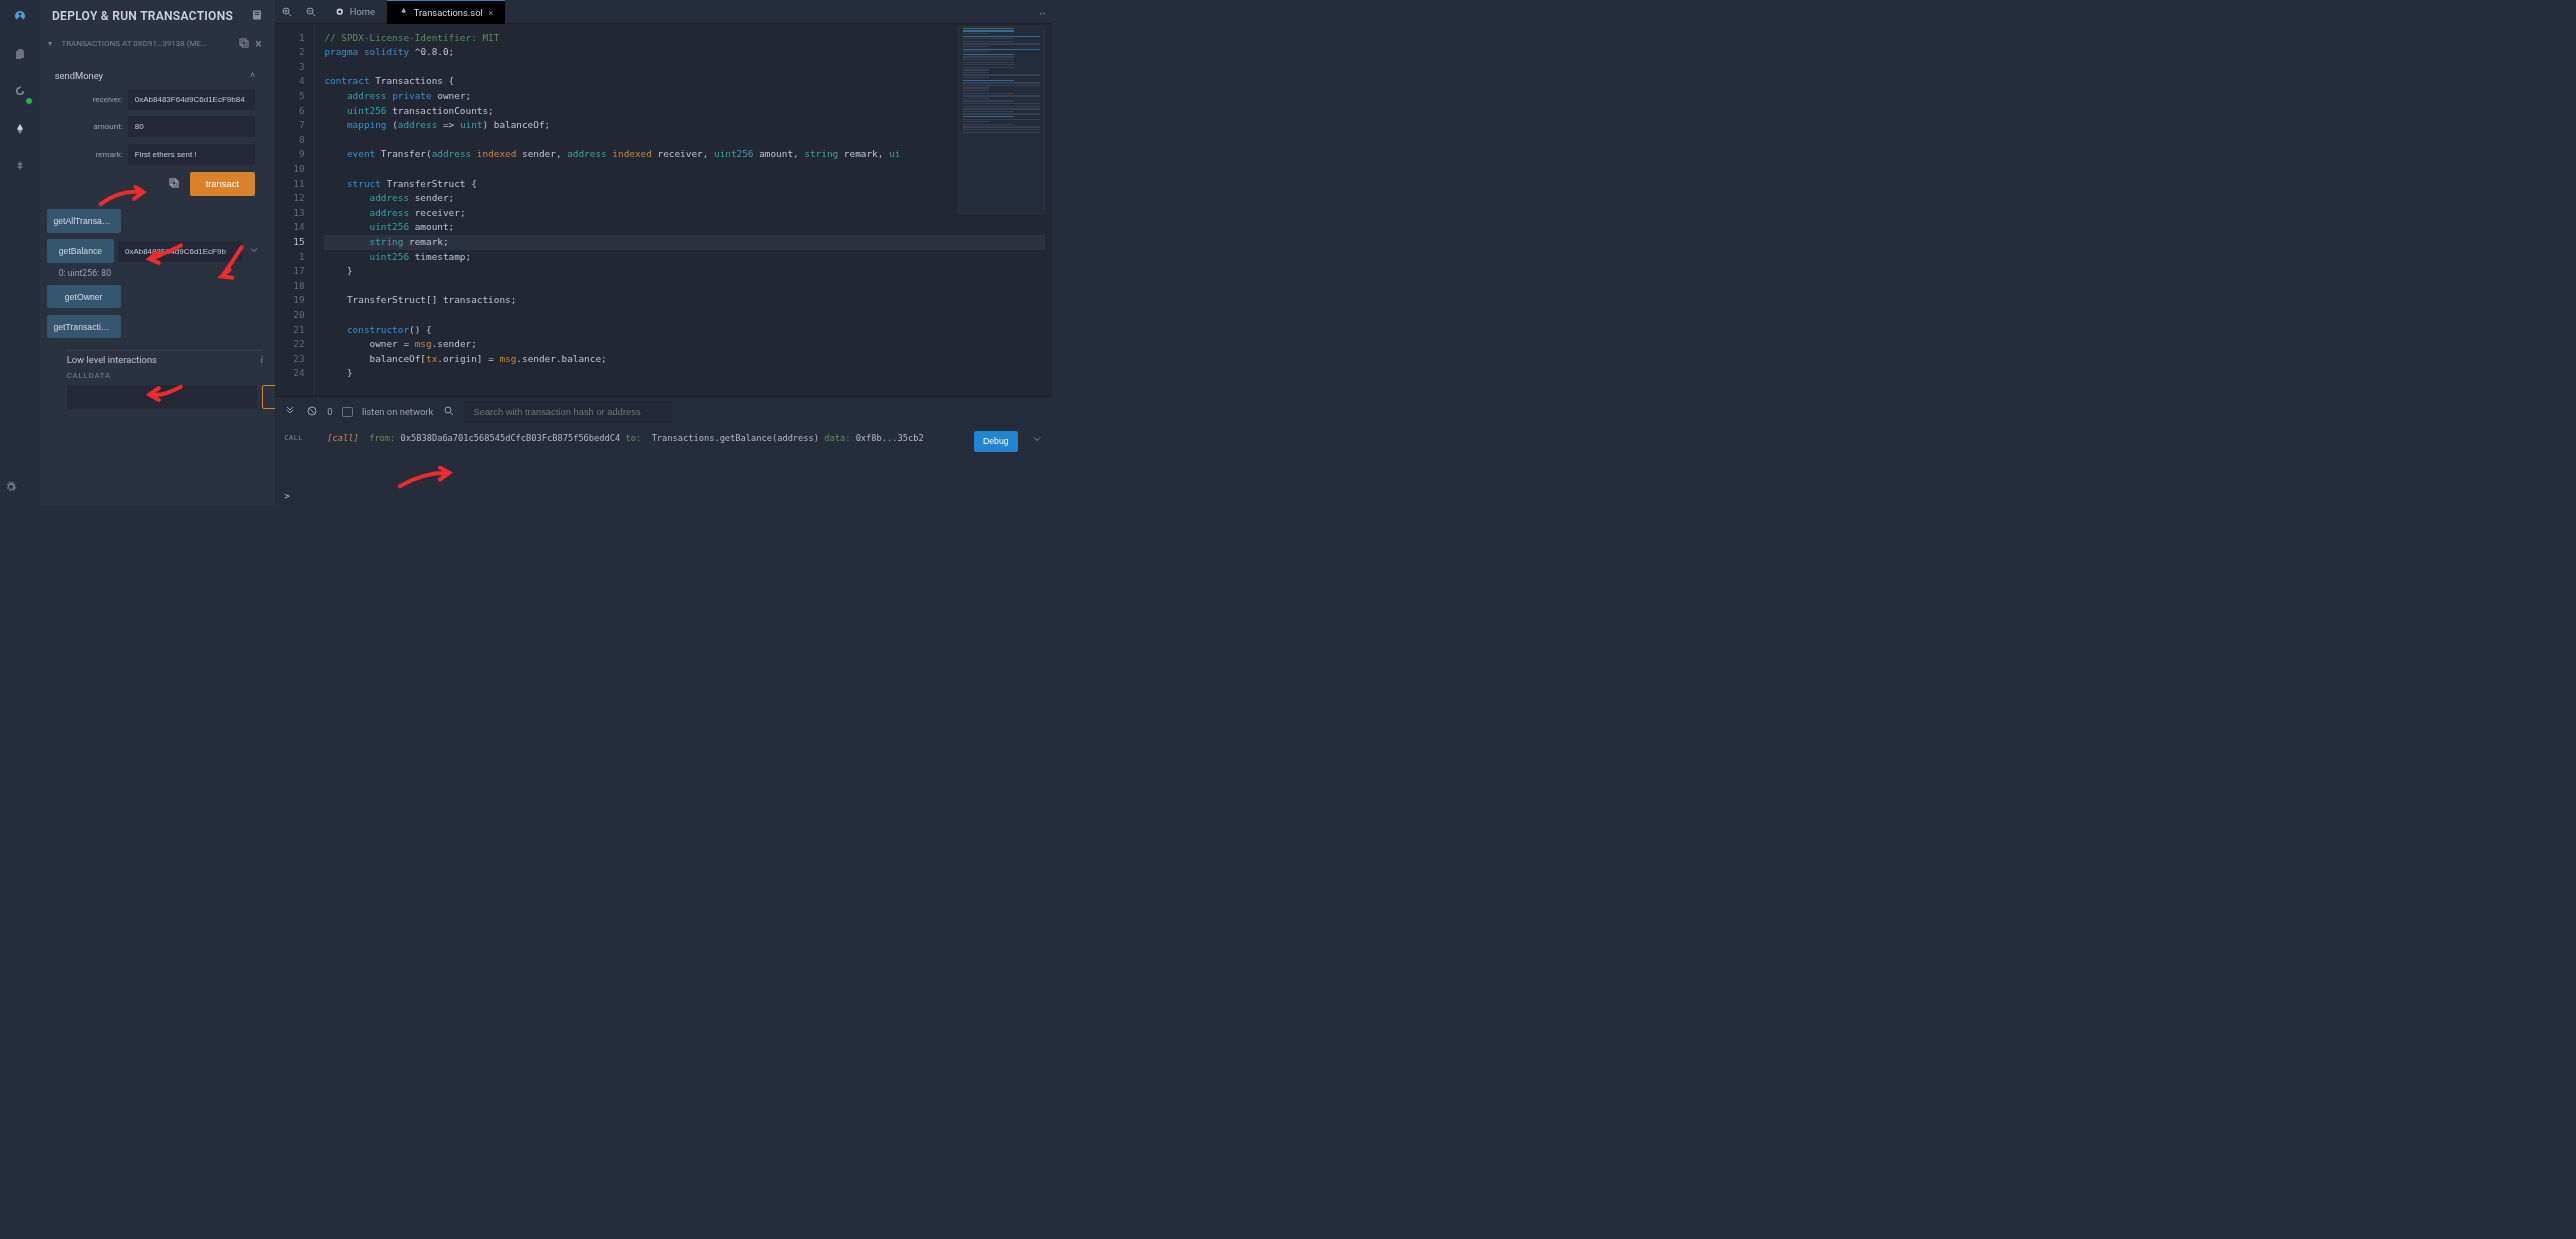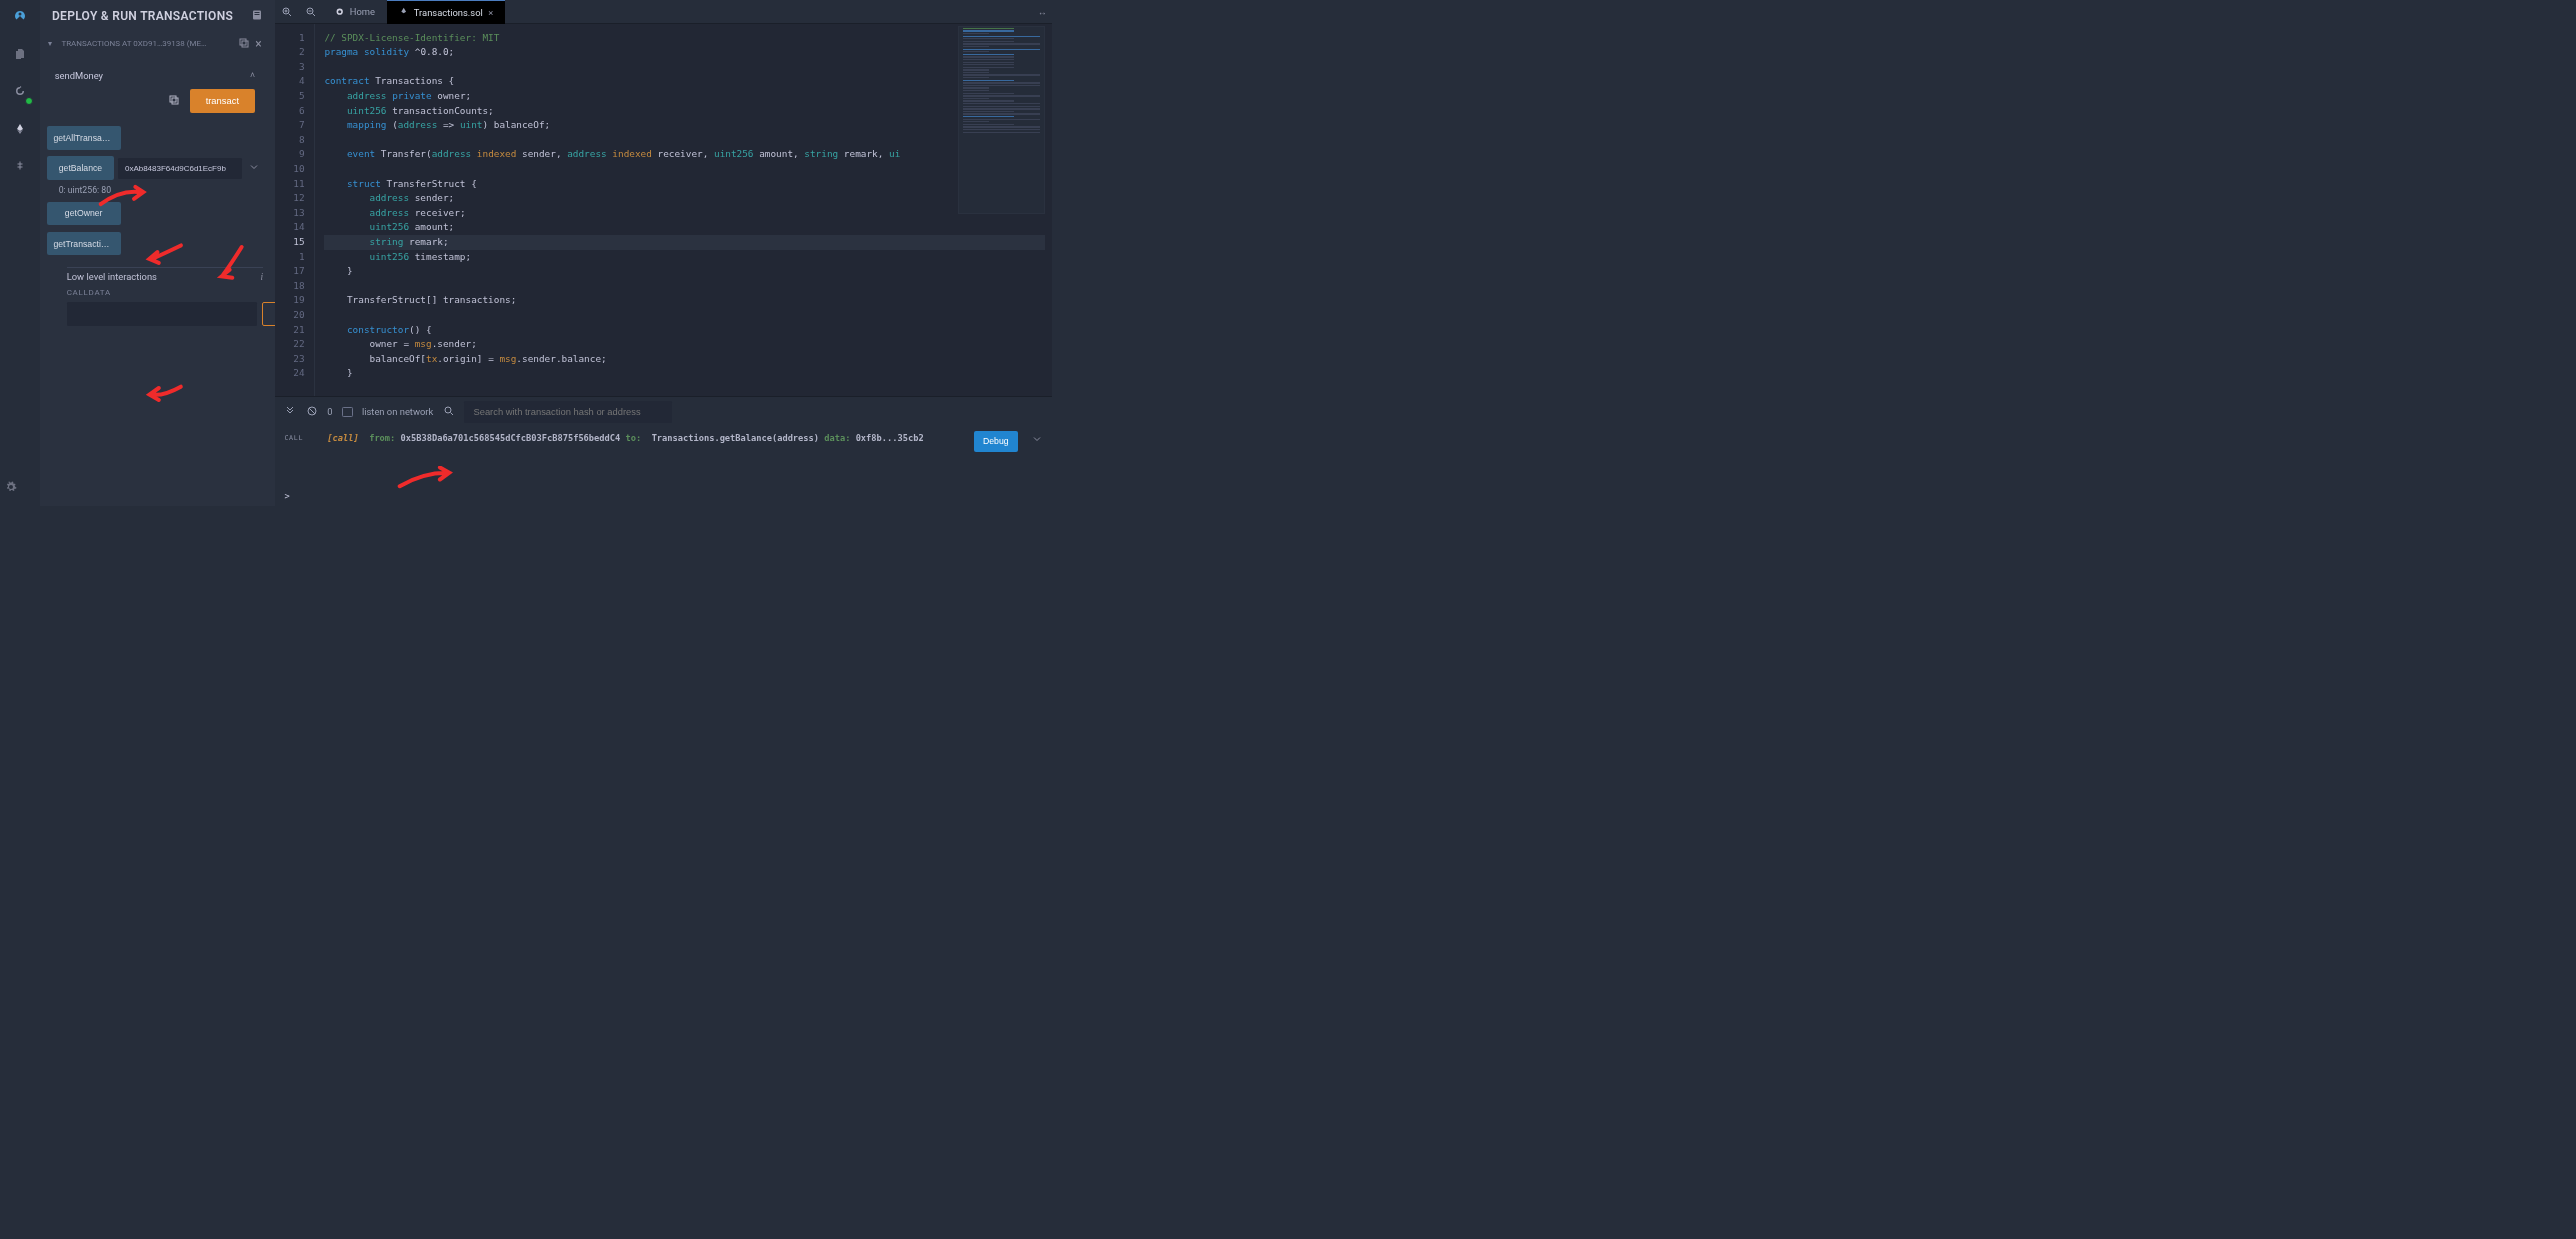--- a/index.html
+++ b/index.html
@@ -110,21 +110,21 @@
 }
 .term-bar { display:flex; align-items:center; gap:9.4px; padding:4px 9.4px; }
 .term-bar .tb-btn { color:#9aa0b4; cursor:pointer; }
 .term-bar .zero { color:#9aa0b4; font-size:9.4px; }
 .listen-chk { width:10.7px; height:10.7px; border:0.7px solid #6a7189; border-radius:1.3px; }
 .listen-label { color:#9aa0b4; font-size:9.4px; }
 .term-search { background:#222836; border:none; color:#9aa0b4; padding:5.4px 9.4px; font-size:9.4px; width:208px; border-radius:1.3px; }
 .term-content { flex:1; padding:6.7px 9.4px; position:relative; font-family:"Menlo","Consolas",monospace; font-size:8.7px; }
 .log-line { display:flex; align-items:center; gap:6px; }
 .log-badge-call { color:#8a8fa3; font-size:6.7px; letter-spacing:0.7px; }
-.log-text { color:#b3b6c9;font-weight:bold; }
+.log-text { color:#b3b6c9; }
 .log-text .h-green { color:#5b8f5b; }
 .log-text .h-num { color:#c48a3f; font-style:italic; }
 .debug-btn { position:absolute; right:34px; top:4px; background:#2185d0; color:#fff; border:none; padding:5.4px 9.4px; border-radius:2px; font-size:8.7px; cursor:pointer; }
 .log-expand { position:absolute; right:9.4px; top:6.7px; color:#8b8ea0; cursor:pointer; }
 .term-caret { position:absolute; left:9.4px; bottom:5.4px; color:#c0c2d6; font-family:monospace; }
 
 .annotation { position:absolute; pointer-events:none; z-index:50; }
 .annotation svg path { stroke:#ef2b2b; stroke-width:6; fill:none; stroke-linecap:round; }
 
 svg.icon { width:12px; height:12px; }
@@ -192,20 +192,34 @@
           </svg>
       </span>
       <span class="close-icon" style="font-size:12px;">×</span>
     </div>
 
     <div class="func-card">
       <div class="func-title-row">
         <span class="title">sendMoney</span>
         <span style="color:#8b8ea0;">˄</span>
       </div>
+      <div class="func-params" id="param-rows">
+          <div class="param-row">
+            <label>receiver:</label>
+            <input value="0xAb8483F64d9C6d1EcF9b84" style="">
+          </div>
+          <div class="param-row">
+            <label>amount:</label>
+            <input value="80" style="">
+          </div>
+          <div class="param-row">
+            <label>remark:</label>
+            <input value="First ethers sent !" style="">
+          </div>
+        </div>
       <div class="transact-row">
         <span class="copy-btn">
           <svg class="icon" viewBox="0 0 24 24">
               <rect x="8" y="8" width="12" height="12" fill="none" stroke="currentColor" stroke-width="2"></rect>
               <rect x="4" y="4" width="12" height="12" fill="none" stroke="currentColor" stroke-width="2"></rect>
             </svg>
         </span>
         <button class="transact-btn">transact</button>
       </div>
     </div>

